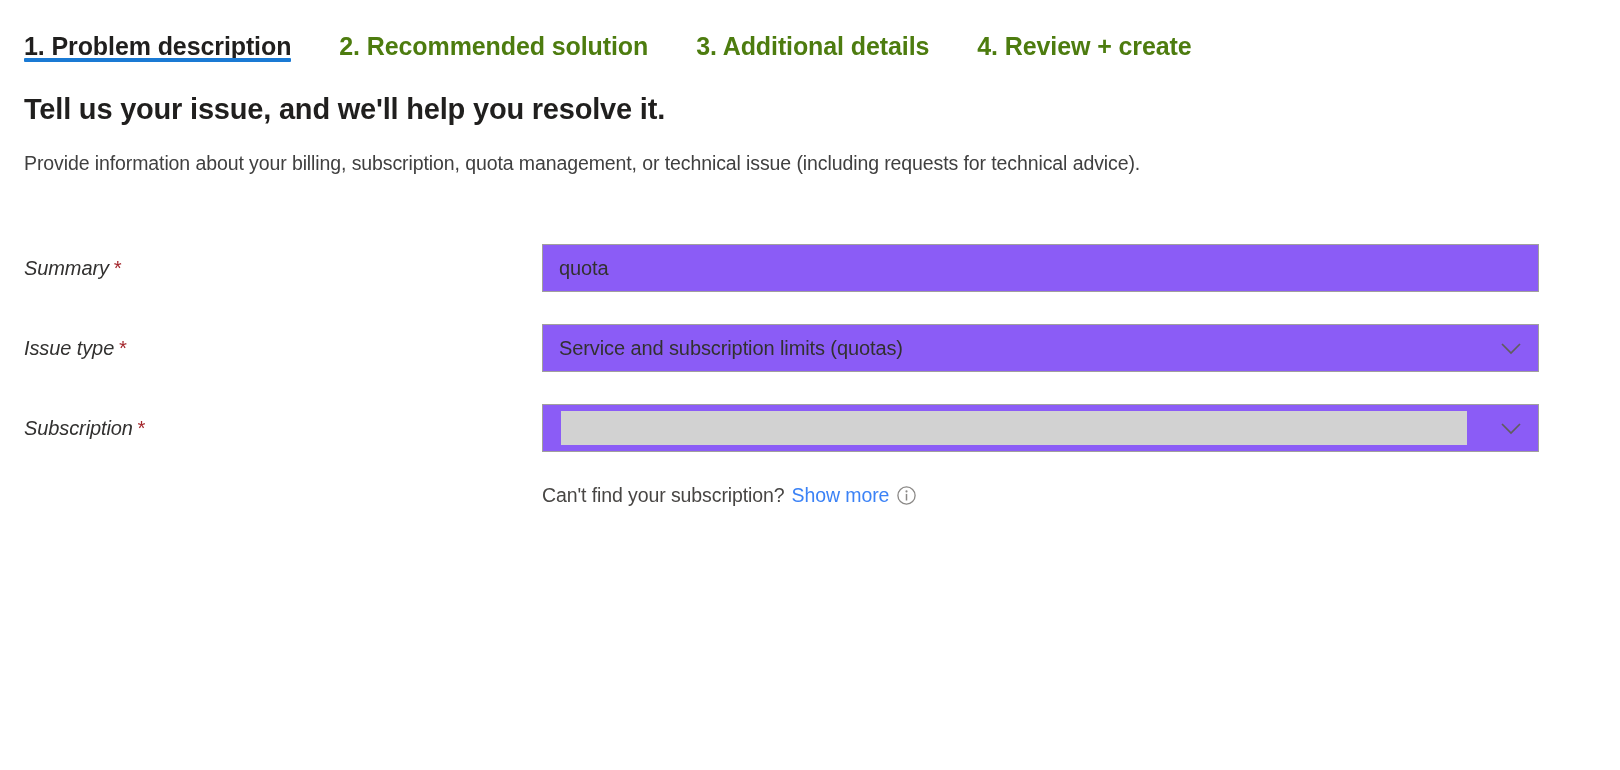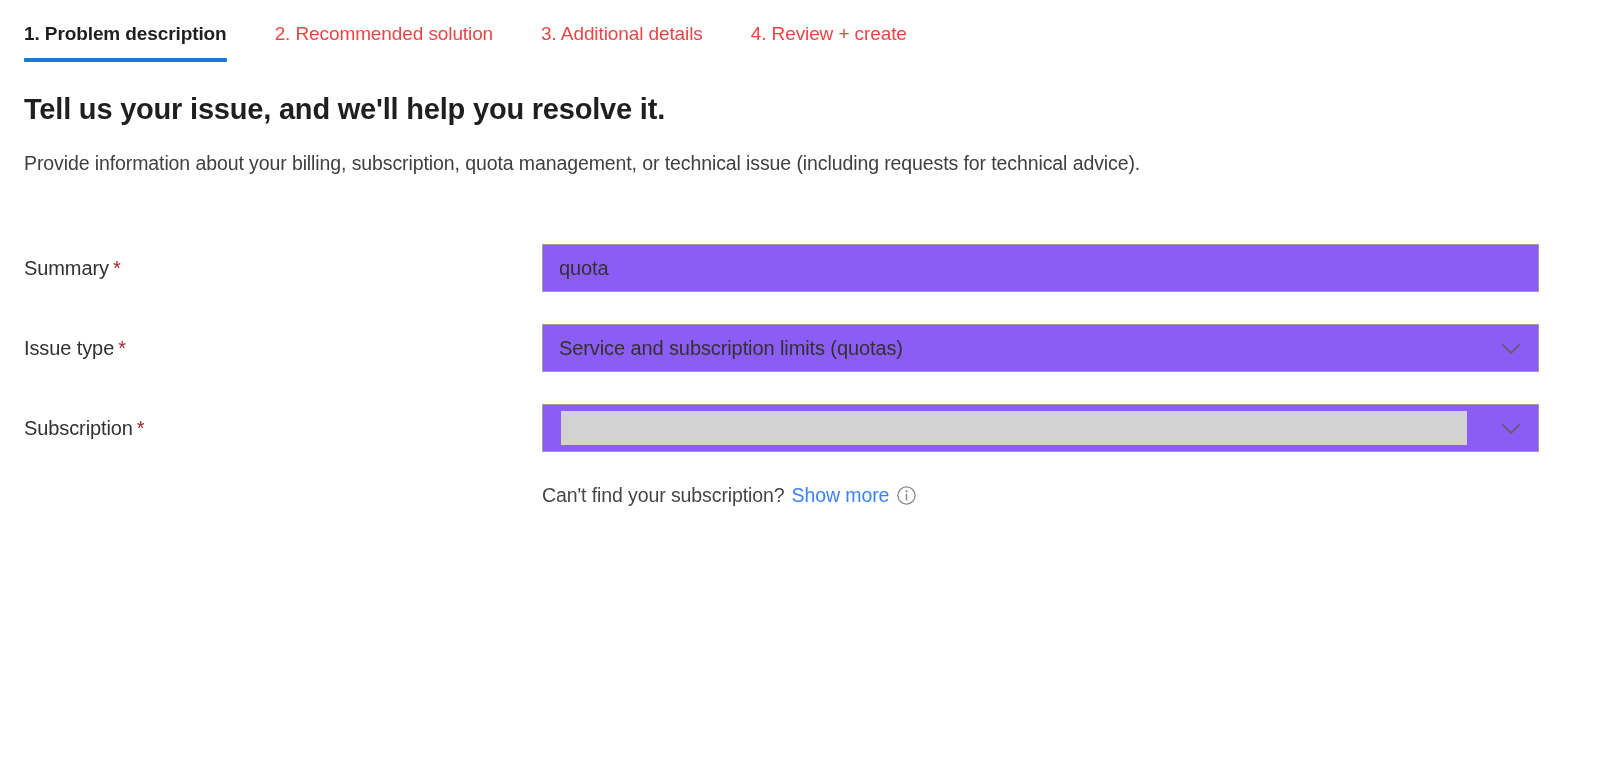--- a/index.html
+++ b/index.html
@@ -28,34 +28,33 @@
   .tabbar {
     display: flex;
     align-items: flex-end;
     gap: 48px;
     height: 62px;
     padding-top: 30px;
     box-sizing: border-box;
   }
   .tab {
     position: relative;
-    font-size: 19px;
+    font-size: 25px;
     line-height: 32px;
     letter-spacing: -0.1px;
     white-space: nowrap;
-    padding-bottom: 12px;
     cursor: pointer;
   }
   .tab.active {
     color: #201f1e;
     font-weight: 700;
   }
   .tab.inactive {
-    color: #ef4444;
-    font-weight: 400;
+    color: #4d7c0f;
+    font-weight: 700;
   }
   .tab.active::after {
     content: "";
     position: absolute;
     left: 0;
     right: 0;
     bottom: 0;
     height: 4px;
     background: #1a7ad4;
     border-radius: 1px;
@@ -94,20 +93,21 @@
     margin-bottom: 30px;
     align-items: flex-start;
   }
   .label {
     width: 518px;
     flex: 0 0 518px;
     font-size: 20px;
     line-height: 26px;
     color: #323130;
     letter-spacing: -0.1px;
+    font-style: italic;
   }
   .req {
     color: #a4262c;
     font-size: 20px;
     margin-left: 4px;
   }
 
   .field {
     position: relative;
     flex: 1 1 auto;

